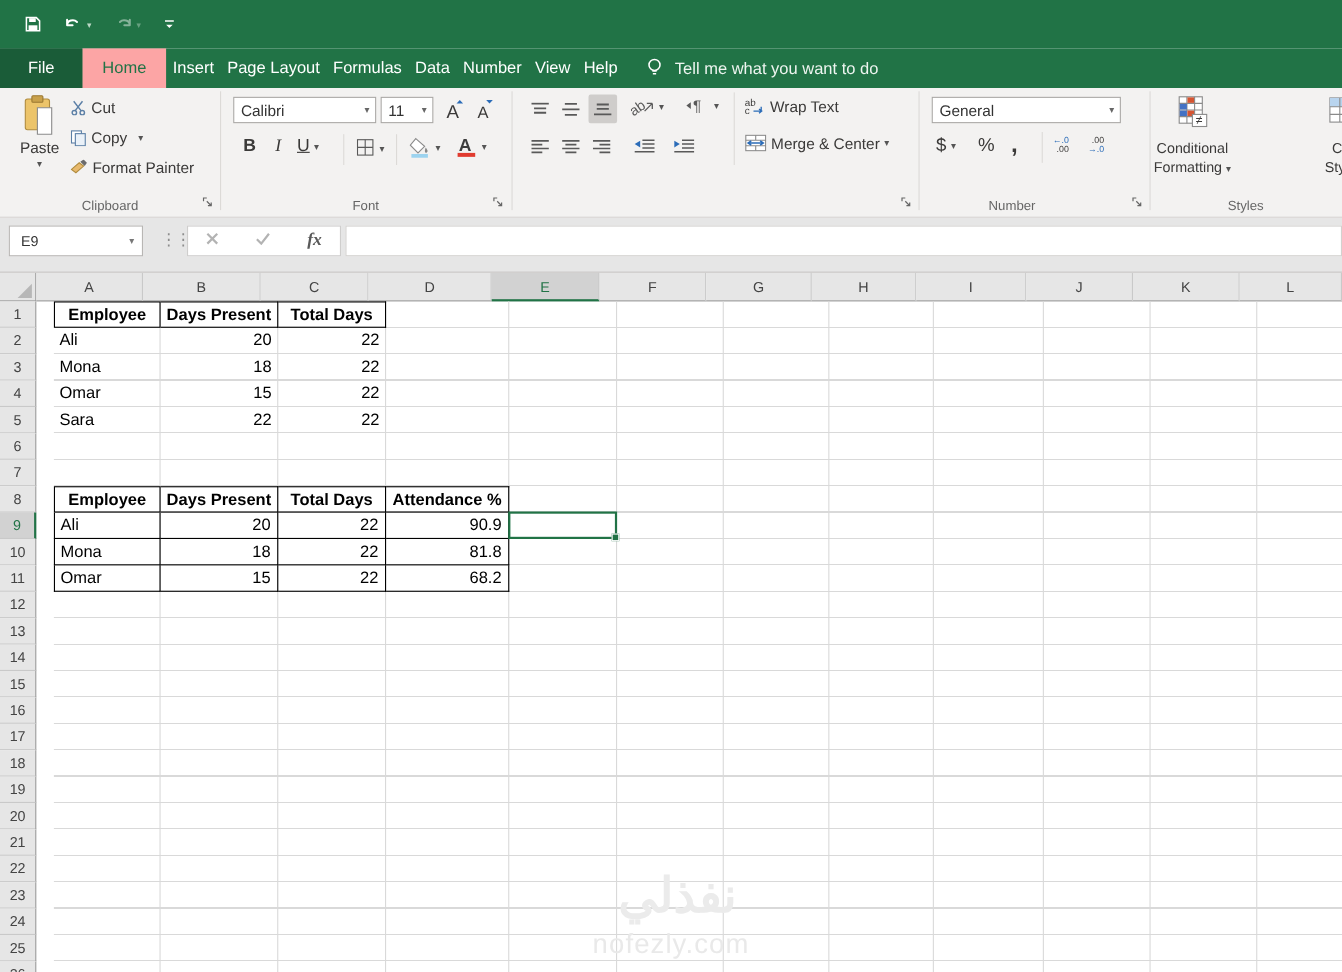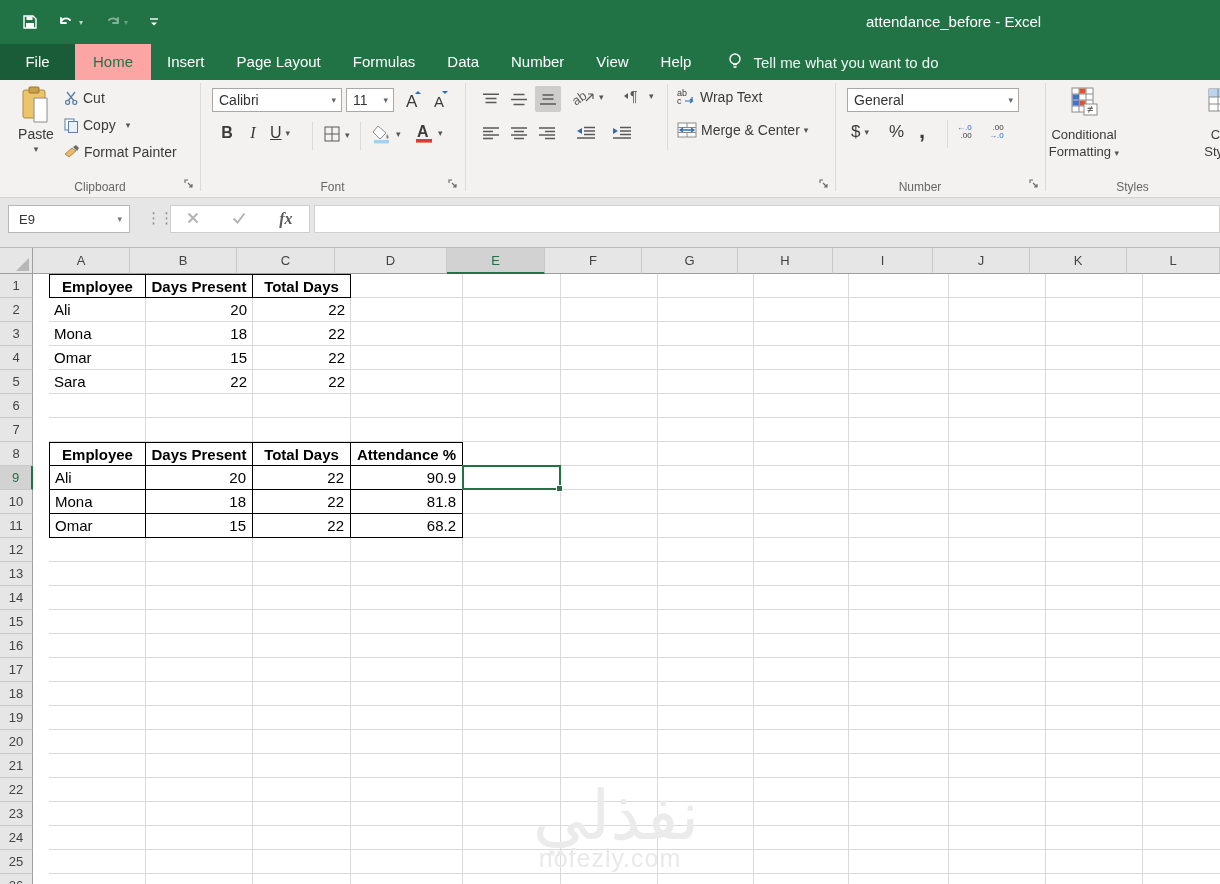--- a/index.html
+++ b/index.html
@@ -10,21 +10,21 @@
   .titlebar { position:absolute; left:0; top:0; width:100%; height:44px; background:#217346; display:flex; align-items:center; }
   .qat { display:flex; align-items:center; gap:20px; margin-left:22px; }
   .qat-btn { display:flex; align-items:center; gap:3px; }
   .qat .caret { color:#bcd8c6; font-size:8px; }
   .dim { opacity:.45; }
   .win-title { position:absolute; left:866px; top:0; height:44px; line-height:44px; color:#fff; font-size:15px; }
 
   
   .tabbar { position:absolute; left:0; top:44px; width:100%; height:36px; background:#217346; display:flex; align-items:stretch; font-size:15px; color:#fff; }
   #ribbon-tabs { display:flex; align-items:stretch; }
-  .tab { padding:0 16px; line-height:36px; cursor:default; }
+  .tab { padding:0 6px; line-height:36px; cursor:default; }
   .tab.file { background:#1a5c38; width:75px; text-align:center; padding:0; }
   .tab.active { background:#fca5a5; color:#217346; padding:0 18px; }
   .tellme { display:flex; align-items:center; gap:10px; margin-left:20px; color:#eef5f0; }
   .tellme span { font-size:15px; }
 
   
   .ribbon { position:absolute; left:0; top:80px; width:100%; height:118px; background:#f3f2f1; border-bottom:1px solid #d5d2cf; font-size:14px; color:#3b3a39; }
   .grp { position:absolute; top:0; height:117px; }
   .grp-sep { position:absolute; top:3px; height:108px; width:1px; background:#dcdad7; }
   .grp-label { position:absolute; bottom:3px; width:100%; text-align:center; font-size:12px; color:#666; }
@@ -66,21 +66,21 @@
   .cell { position:absolute; height:24px; line-height:23px; font-size:15px; color:#000; white-space:nowrap; overflow:hidden; background:transparent; }
   .cell.bold { font-weight:bold; }
   .al-l { text-align:left; padding-left:5px; }
   .al-c { text-align:center; }
   .al-r { text-align:right; padding-right:6px; }
   #sel-box { position:absolute; border:2px solid #217346; background:transparent; }
   #fill-handle { position:absolute; width:7px; height:7px; background:#217346; border:1px solid #fff; right:-4px; bottom:-4px; }
 
   
   .watermark { position:absolute; left:50%; top:538px; transform:translateX(-50%); text-align:center; pointer-events:none; color:#ebebeb; }
-  .watermark .ar { font-size:68px; font-weight:normal; line-height:58px;margin-left:12px; }
+  .watermark .ar { font-size:44px; font-weight:bold; line-height:58px;margin-left:12px; }
   .watermark .site { font-size:25px; letter-spacing:1px; color:#e9e9e9; }
 
   
   .u-line { text-decoration:underline; }
   .mini2 { font-size:8px; line-height:8px; color:#3b3a39; text-align:right; }
   .mini2 .blue { color:#2b6cb8; }
 </style>
 </head>
 <body>
 
@@ -107,21 +107,20 @@
           </svg>
         <span class="caret">▾</span>
       </span>
       <span class="qat-btn">
         <svg width="12" height="12" viewBox="0 0 12 12">
             <path d="M2 3h8" stroke="#fff" stroke-width="1.4"></path>
             <path d="M3 6.5l3 3 3-3z" fill="#fff"></path>
           </svg>
       </span>
     </div>
-    <div class="win-title">attendance_before  -  Excel</div>
   </div>
 
   <div class="tabbar">
     <div id="ribbon-tabs">
         <div class="tab file">File</div>
         <div class="tab active">Home</div>
         <div class="tab">Insert</div>
         <div class="tab">Page Layout</div>
         <div class="tab">Formulas</div>
         <div class="tab">Data</div>

